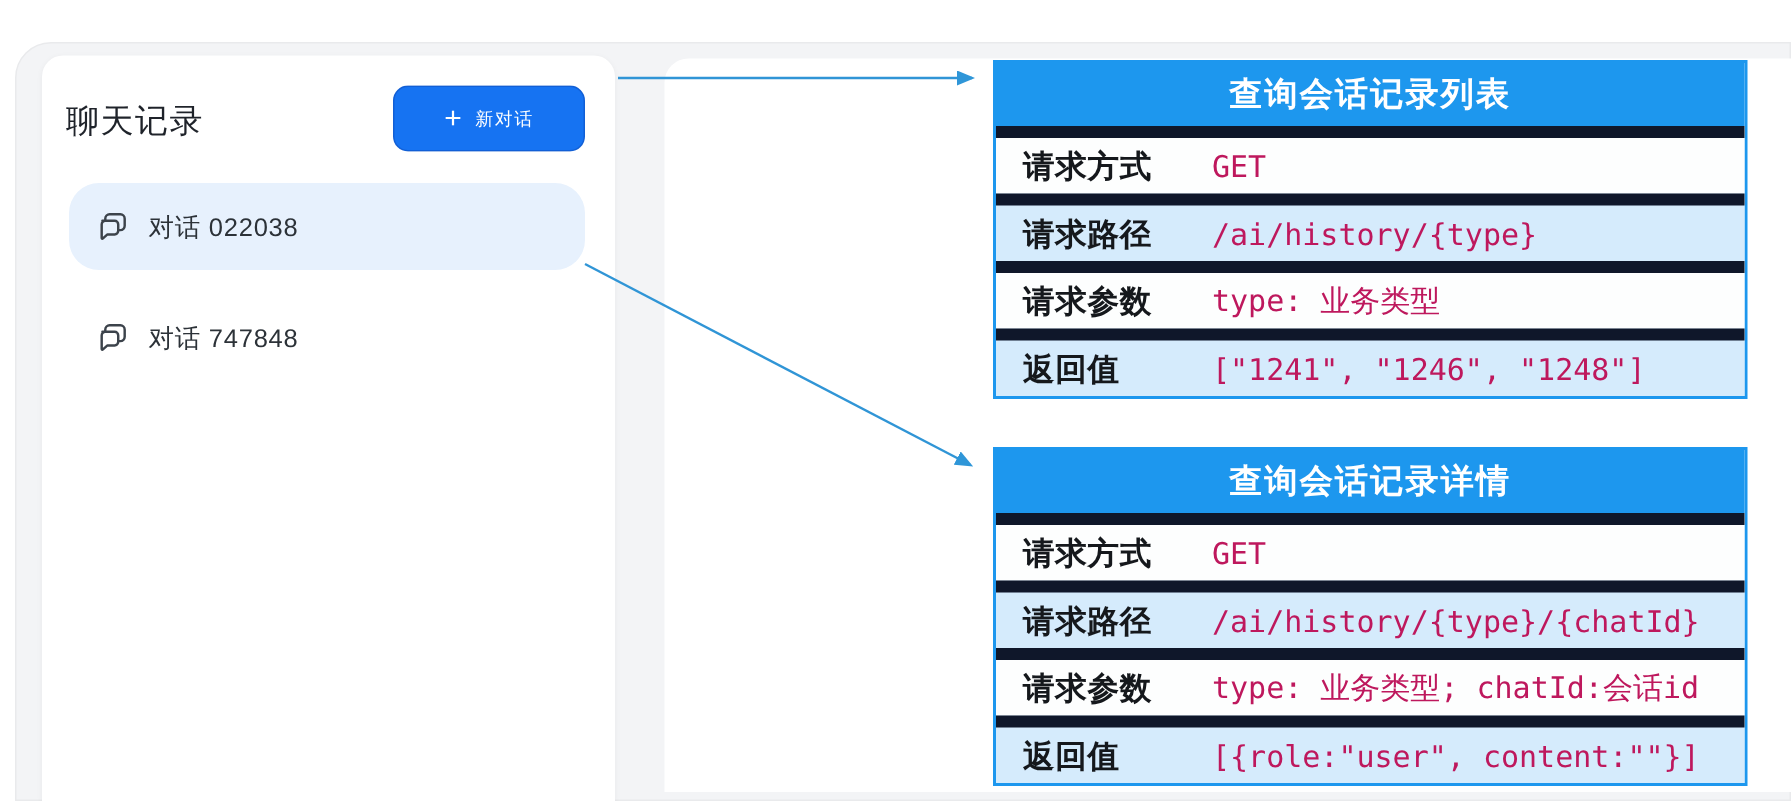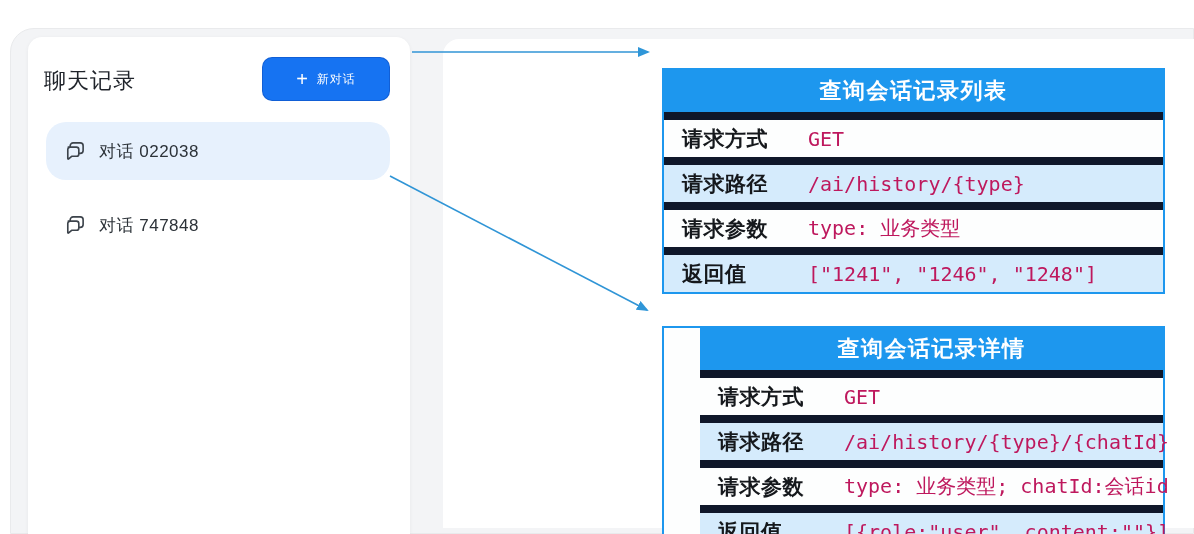--- a/index.html
+++ b/index.html
@@ -47,24 +47,24 @@
   }
   .chat-item.selected { top: 122px; background: #e7f1fd; --bubble-fill: #e7f1fd; }
   .chat-item.plain    { top: 196px; background: transparent; --bubble-fill: #ffffff; }
   .chat-item .label { font-size: 17px; color: #2c3238; letter-spacing: 0.5px; }
   .bubble-icon { width: 23px; height: 23px; flex: 0 0 auto; }
   .bubble-icon .front { fill: var(--bubble-fill, #fff); }
 
   
   .api-table {
     position: absolute; left: 662px; width: 503px;
-    border: 2px solid #1d97ee; background: #fdfefe; margin-top: 28px;
+    border: 2px solid #1d97ee; background: #fdfefe;
   }
   .api-table.t1 { top: 40px; }
-  .api-table.t2 { top: 298px; padding-left: 36px; }
+  .api-table.t2 { top: 298px; }
   .api-header {
     height: 42px; background: #1d97ee; color: #ffffff;
     display: flex; align-items: center; justify-content: center;
     font-size: 22px; font-weight: bold; letter-spacing: 1.5px;
   }
   .api-row {
     display: grid; grid-template-columns: 124px 1fr; align-items: center;
     height: 45px; border-top: 8px solid #0f172a;
   }
   .api-row:nth-child(odd)  { background: #d5ebfc; }

